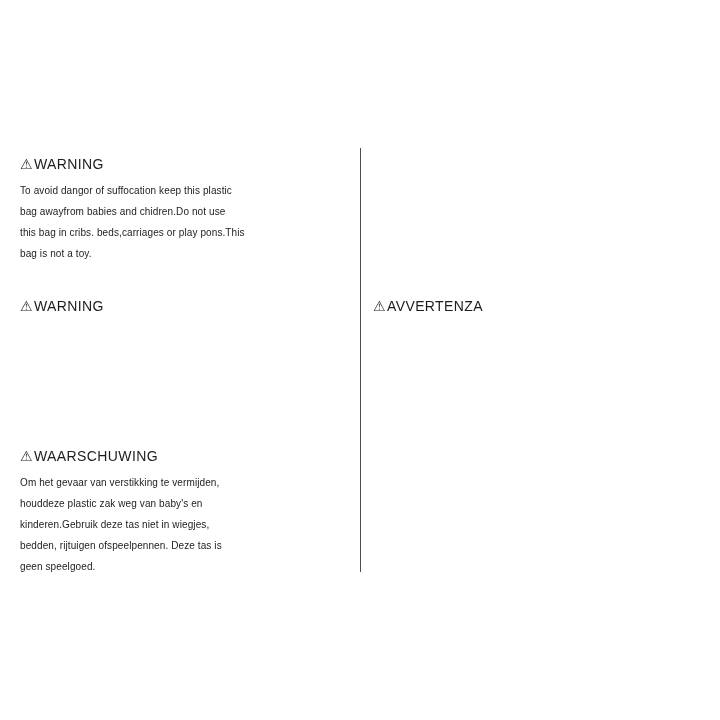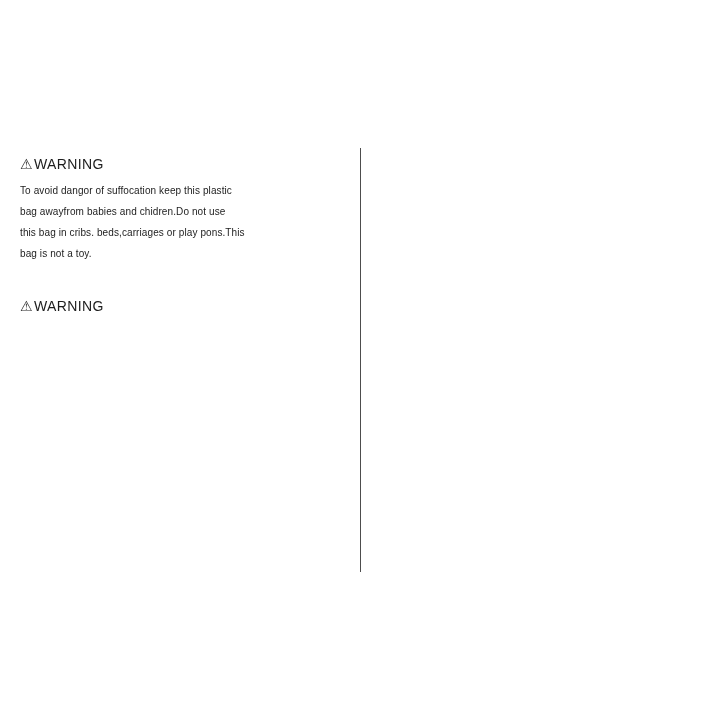--- a/index.html
+++ b/index.html
@@ -82,19 +82,28 @@
     </div>
 
     <div class="cell right">
     </div>
 
     <div class="cell left">
       <h2 class="warn-title"><span class="warn-icon">⚠</span><span>WARNING</span></h2>
     </div>
 
     <div class="cell right">
+      <h2 class="warn-title"><span class="warn-icon">⚠</span><span>AVVERTENZA</span></h2>
     </div>
 
+    <div class="cell left">
+      <h2 class="warn-title"><span class="warn-icon">⚠</span><span>WAARSCHUWING</span></h2>
+      <p class="warn-body">Om het gevaar van verstikking te vermijden,
+houddeze plastic zak weg van baby's en
+kinderen.Gebruik deze tas niet in wiegjes,
+bedden, rijtuigen ofspeelpennen. Deze tas is
+geen speelgoed.</p>
+    </div>
 
 
     <div class="divider"></div>
   </div>
 </div>
 
 </body></html>

